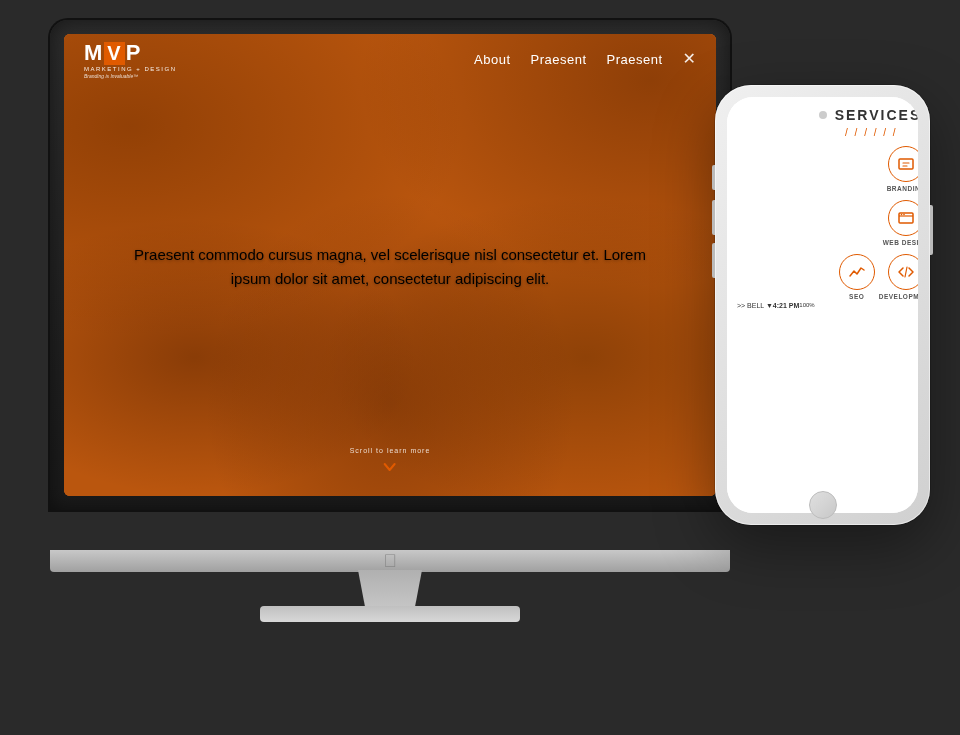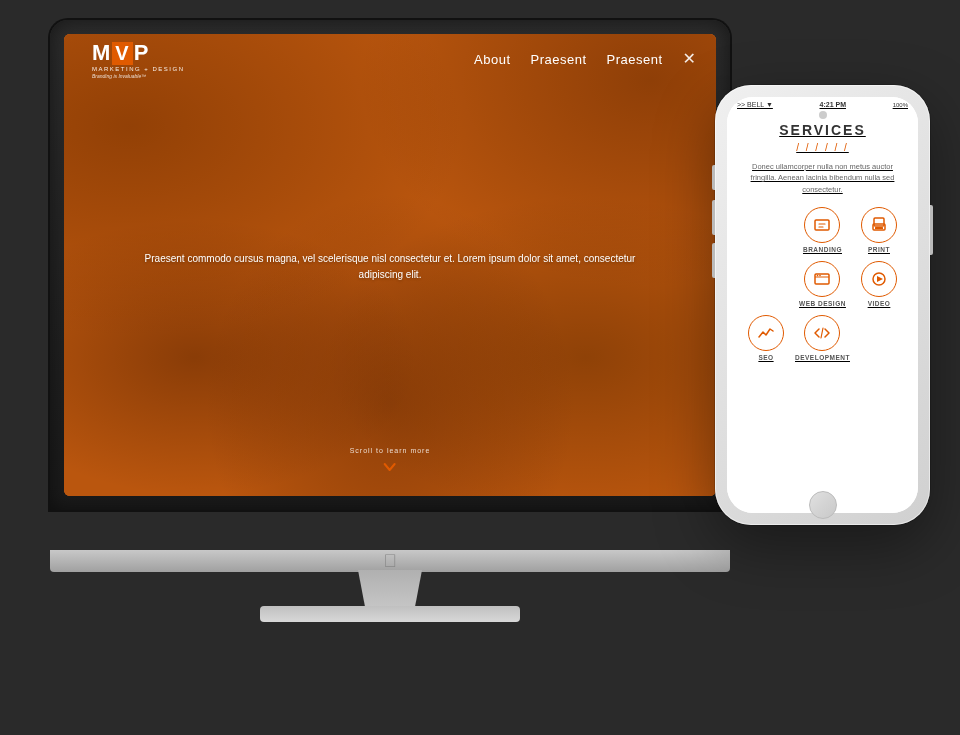--- a/index.html
+++ b/index.html
@@ -78,21 +78,21 @@
         radial-gradient(ellipse at 90% 10%, rgba(100,40,0,0.5) 0%, transparent 35%),
         radial-gradient(ellipse at 50% 80%, rgba(80,30,0,0.4) 0%, transparent 40%),
         radial-gradient(ellipse at 20% 70%, rgba(90,35,0,0.5) 0%, transparent 30%),
         radial-gradient(ellipse at 80% 70%, rgba(100,45,0,0.5) 0%, transparent 35%);
     }
 
     
     .site-nav {
       position: absolute;
       top: 0;
-      left: 8px;
+      left: 0;
       right: 0;
       height: 50px;
       display: flex;
       align-items: center;
       justify-content: space-between;
       padding: 0 20px;
       z-index: 10;
     }
 
     .site-logo {
@@ -142,22 +142,22 @@
       position: absolute;
       top: 50%;
       left: 50%;
       transform: translate(-50%, -45%);
       text-align: center;
       z-index: 10;
       width: 80%;
     }
 
     .hero-text {
-      color: #ffffff;
-      font-size: 10px;
+      color: #000000;
+      font-size: 15px;
       line-height: 1.6;
       font-weight: 300;
       text-shadow: 0 1px 3px rgba(0,0,0,0.3);
     }
 
     .scroll-hint {
       position: absolute;
       bottom: 20px;
       left: 50%;
       transform: translateX(-50%);
@@ -238,22 +238,21 @@
     }
 
     .iphone-inner {
       width: 100%;
       height: 100%;
       background: white;
       border-radius: 26px;
       overflow: hidden;
       position: relative;
       display: flex;
-      flex-direction: column;
-      text-decoration: underline;
+      flex-direction: row;
     }
 
     
     .iphone-status-bar {
       display: flex;
       justify-content: space-between;
       align-items: center;
       padding: 4px 10px;
       background: white;
       font-size: 7px;
@@ -491,21 +490,20 @@
       <div class="iphone-status-bar">
         <span class="status-left">&gt;&gt; BELL ▼</span>
         <span class="status-center">4:21 PM</span>
         <span class="status-right">100%</span>
       </div>
 
       <div class="phone-content">
 
         <h2 class="phone-services-title">SERVICES</h2>
         <div class="phone-divider">/ / / / / /</div>
-        <p class="phone-desc">Donec ullamcorper nulla non metus auctor fringilla. Aenean lacinia bibendum nulla sed consectetur.</p>
 
         <div class="services-grid">
 
           <div style="grid-column: 2;" class="service-item">
             <div class="service-icon-circle">
               <svg width="18" height="18" viewBox="0 0 18 18" fill="none">
                 <rect x="2" y="4" width="14" height="10" rx="1" stroke="#e05a00" stroke-width="1.5"></rect>
                 <path d="M6 8h6M6 11h4" stroke="#e05a00" stroke-width="1.2" stroke-linecap="round"></path>
               </svg>
             </div>

